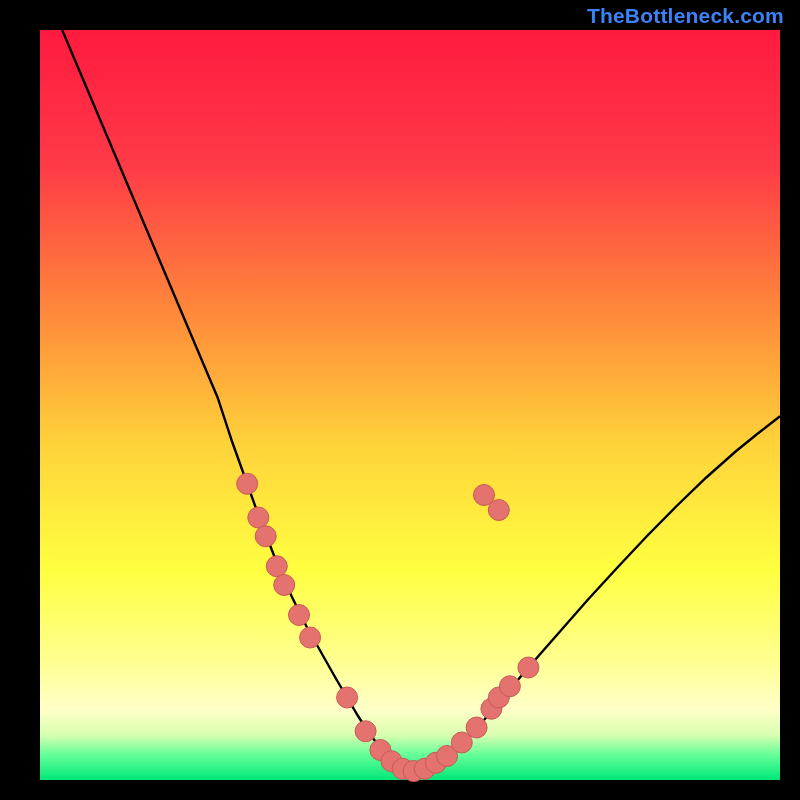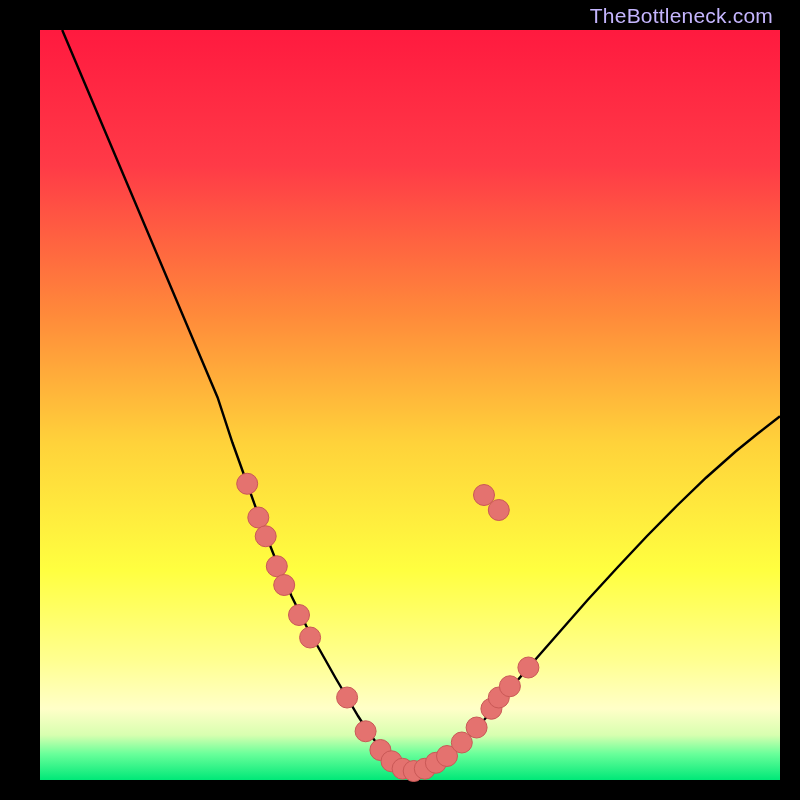--- a/index.html
+++ b/index.html
@@ -23,24 +23,24 @@
     position: absolute;
     left: 40px;
     top: 30px;
     width: 740px;
     height: 750px;
     
   }
   .watermark {
     position: absolute;
     top: 4px;
-    right: 27px;
-    color: #c4b5fd;
+    right: 16px;
+    color: #3b82f6;
     font-size: 21px;
-    font-weight: 400;
+    font-weight: 700;
     letter-spacing: 0.2px;
     font-family: Arial, Helvetica, sans-serif;
   }
   svg.curve {
     position: absolute;
     left: 0;
     top: 0;
     width: 740px;
     height: 750px;
     overflow: visible;

